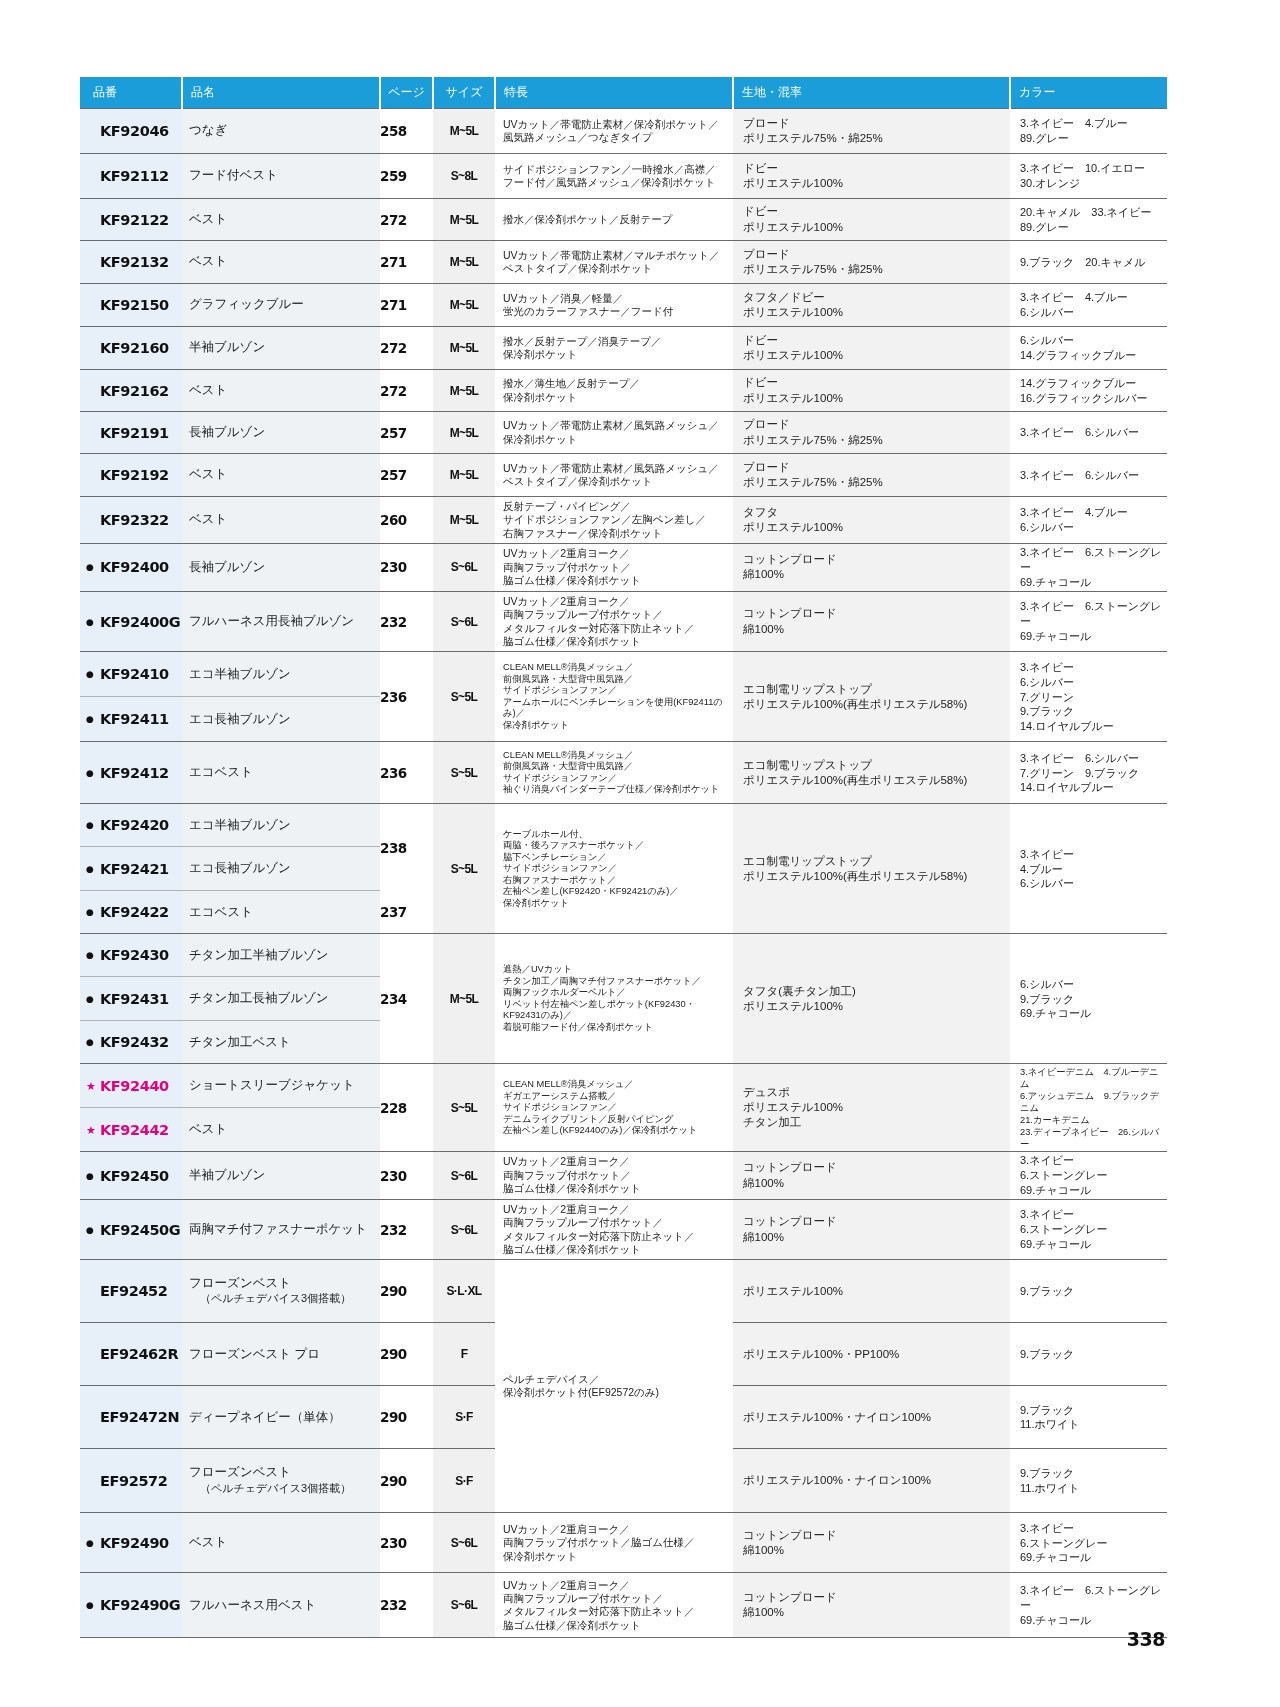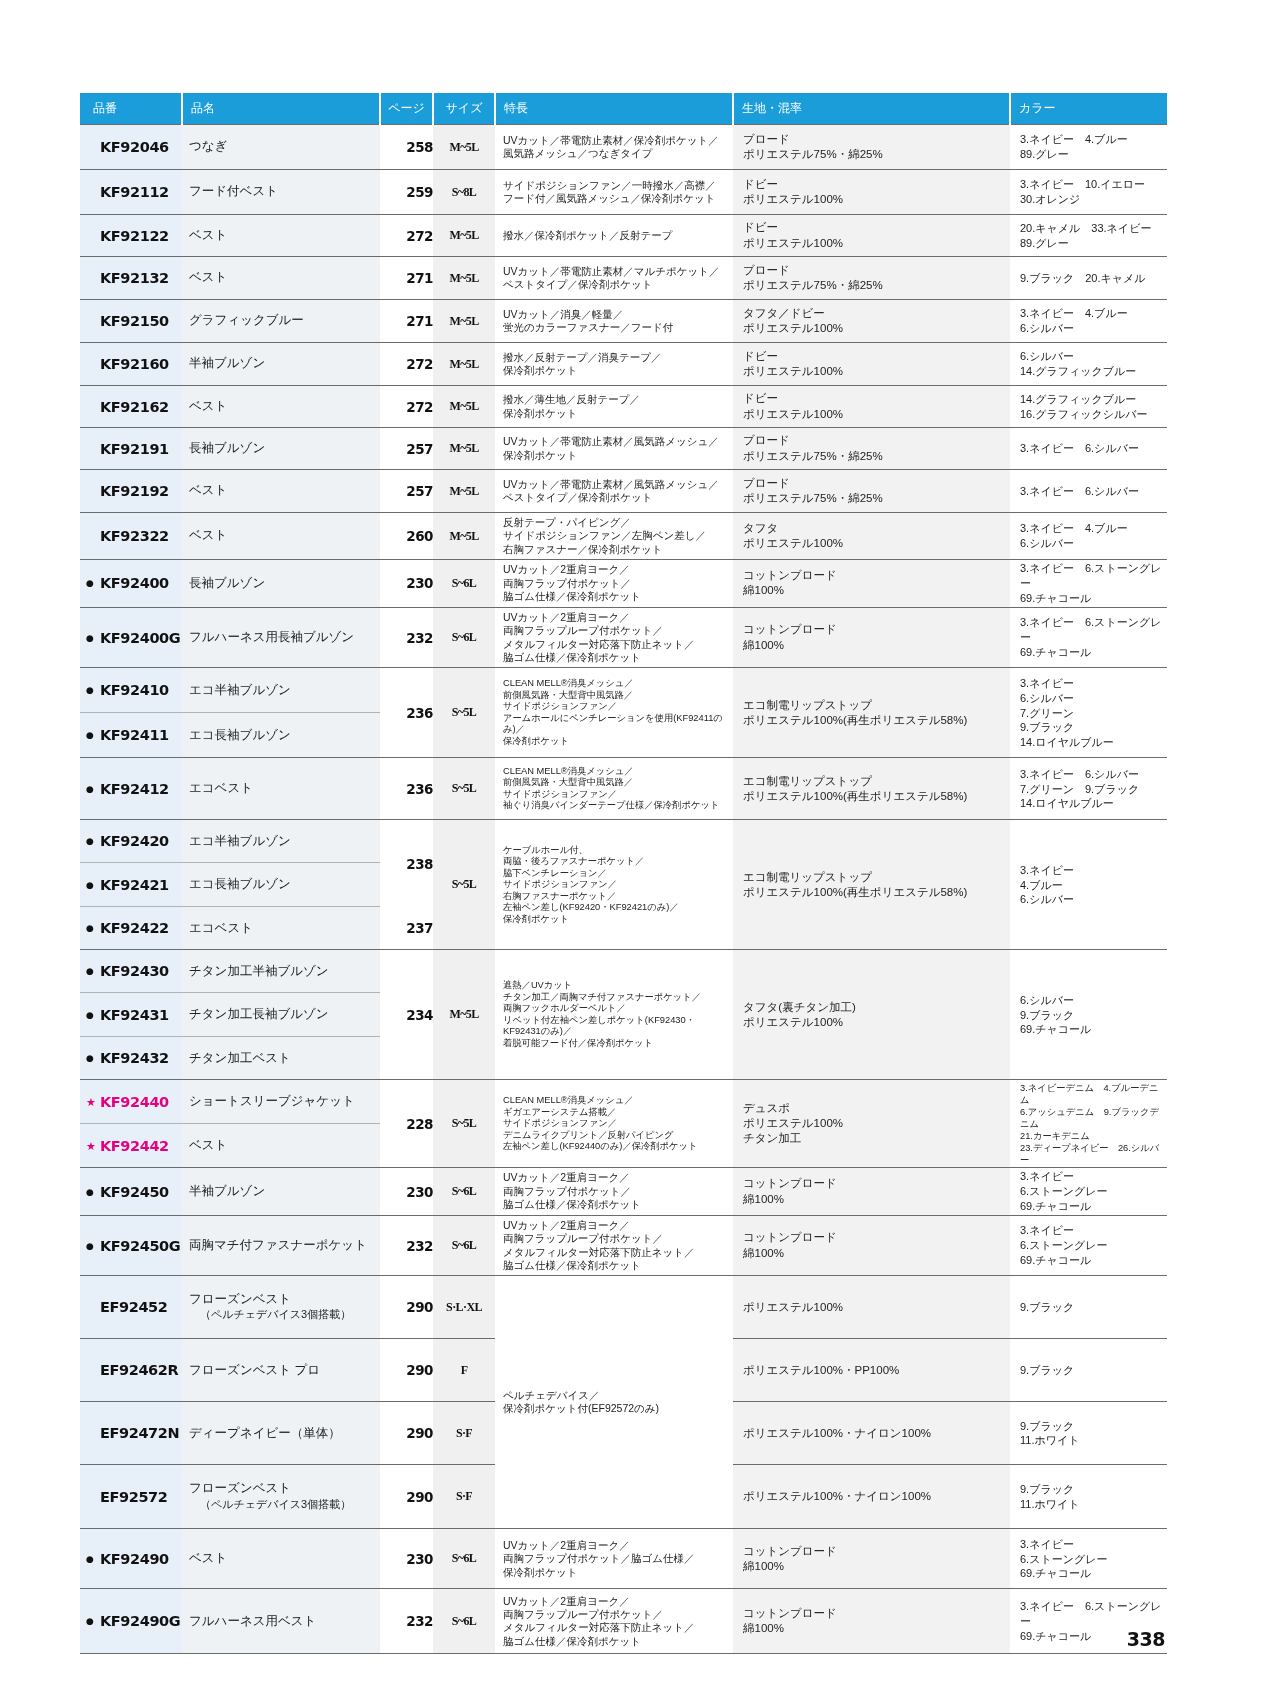--- a/index.html
+++ b/index.html
@@ -1,21 +1,21 @@
 <!DOCTYPE html>
 <html><head>
 <meta charset="utf-8">
 <style>
   html,body{margin:0;padding:0;}
   body{
     width:1280px;height:1707px;position:relative;background:#ffffff;
     font-family:"Liberation Sans","DejaVu Sans",sans-serif;color:#1a1a1a;
     -webkit-font-smoothing:antialiased;
   }
-  .catalog-wrap{position:absolute;left:80px;top:93px;}
+  .catalog-wrap{position:absolute;left:80px;top:77px;}
   table{border-collapse:collapse;table-layout:fixed;width:1087px;border-bottom:1px solid #6b6b6b;}
   col.c-code{background:#e7f0f8;}
   col.c-name{background:#eef2f5;}
   col.c-page{background:#ffffff;}
   col.c-size{background:#f0f0f0;}
   col.c-feat{background:#ffffff;}
   col.c-fab{background:#f2f2f2;}
   col.c-col{background:#ffffff;}
   thead th{
     background:#1b9dd9;color:#fff;font-size:12px;font-weight:normal;
@@ -29,25 +29,25 @@
     position:relative;padding-left:20px;
     font-family:"DejaVu Sans","Liberation Sans",sans-serif;
     font-weight:bold;font-size:14.5px;letter-spacing:-0.4px;color:#111;
   }
   td.code .mk{position:absolute;left:6px;top:50%;transform:translateY(-50%);font-size:9px;color:#111;}
   td.code .mk.star{font-size:11px;}
   td.code.pink, td.code.pink .mk{color:#e4007f;}
   td.name{padding-left:7px;font-size:12.5px;color:#222;line-height:1.25;white-space:pre-wrap;}
   td.name .sub{font-size:11px;margin-top:36px;}
   td.page{
-    text-align:right;font-family:"DejaVu Sans","Liberation Sans",sans-serif;
+    text-align:left;font-family:"DejaVu Sans","Liberation Sans",sans-serif;
     font-weight:bold;font-size:13.5px;letter-spacing:-0.5px;color:#111;
   }
   td.size{
-    text-align:center;font-family:Liberation Serif, serif;
+    text-align:center;font-family:Liberation Sans, sans-serif;
     font-weight:bold;font-size:12px;letter-spacing:-0.6px;color:#111;
   }
   td.feat{padding:3px 4px 3px 8px;font-size:10.5px;line-height:1.28;white-space:pre-wrap;color:#222;}
   td.feat.sm{font-size:9.3px;line-height:1.24;}
   td.fab{padding-left:10px;font-size:11.5px;line-height:1.32;white-space:pre-wrap;color:#222;}
   td.colr{padding-left:10px;font-size:11px;line-height:1.34;white-space:pre-wrap;color:#222;}
   td.colr.sm{font-size:9.3px;line-height:1.3;}
   tr.gs > td{border-top:1px solid #6b6b6b;}
   tr.sub > td{border-top:1px solid #b3b3b3;}
   tr.efs > td{border-top:1px solid #6b6b6b;}

